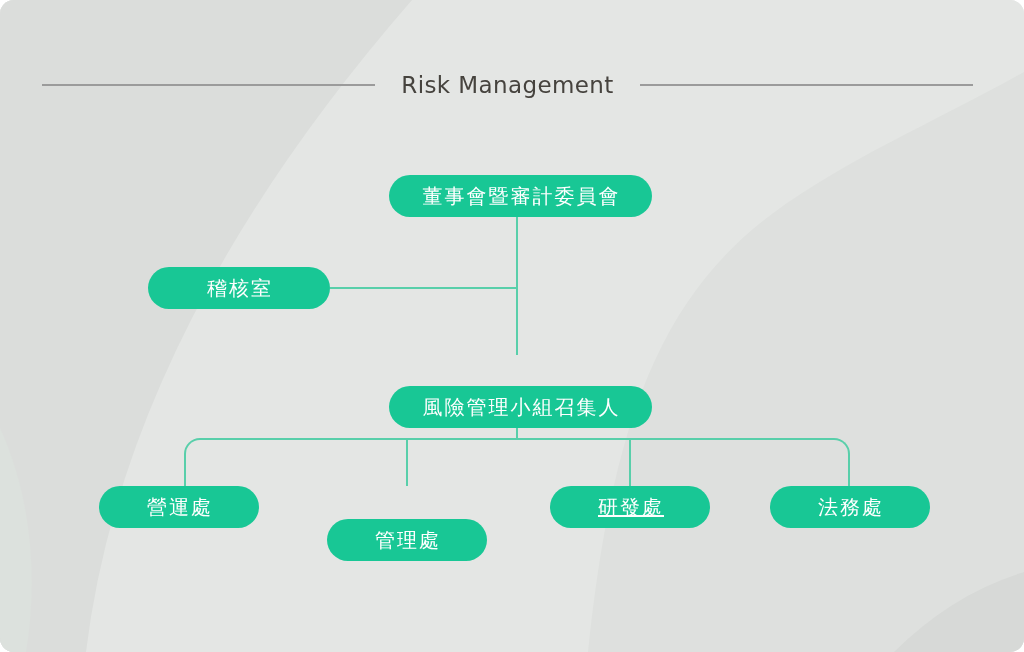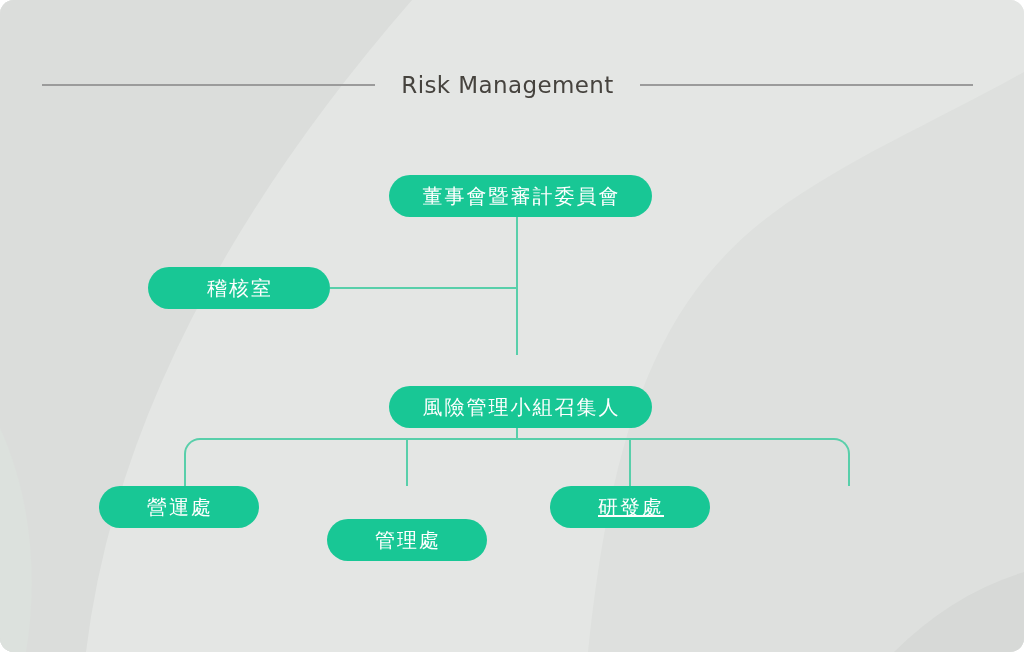--- a/index.html
+++ b/index.html
@@ -134,14 +134,17 @@
   </div>
 
   <div class="node node-mgmt">
     <span>管理處</span>
   </div>
 
   <div class="node node-rnd">
     <span>研發處</span>
   </div>
 
+  <div class="node node-legal">
+    <span>法務處</span>
+  </div>
 
 </div>
 
 </body></html>

